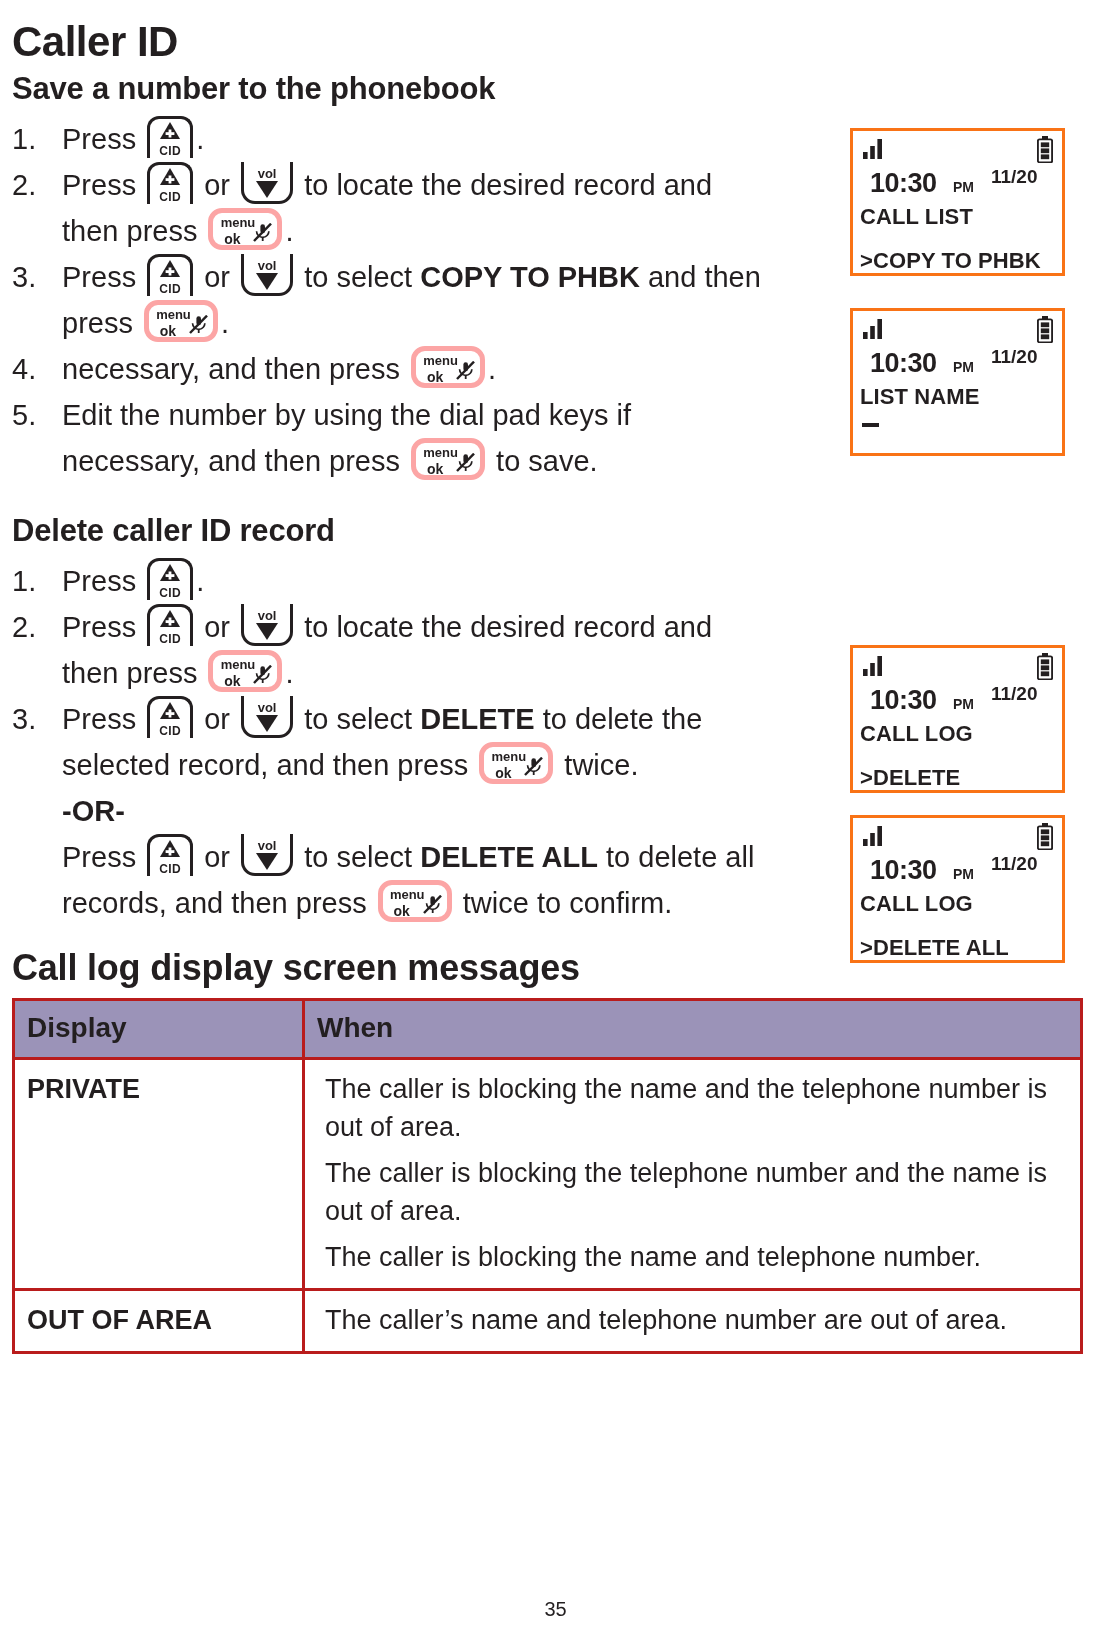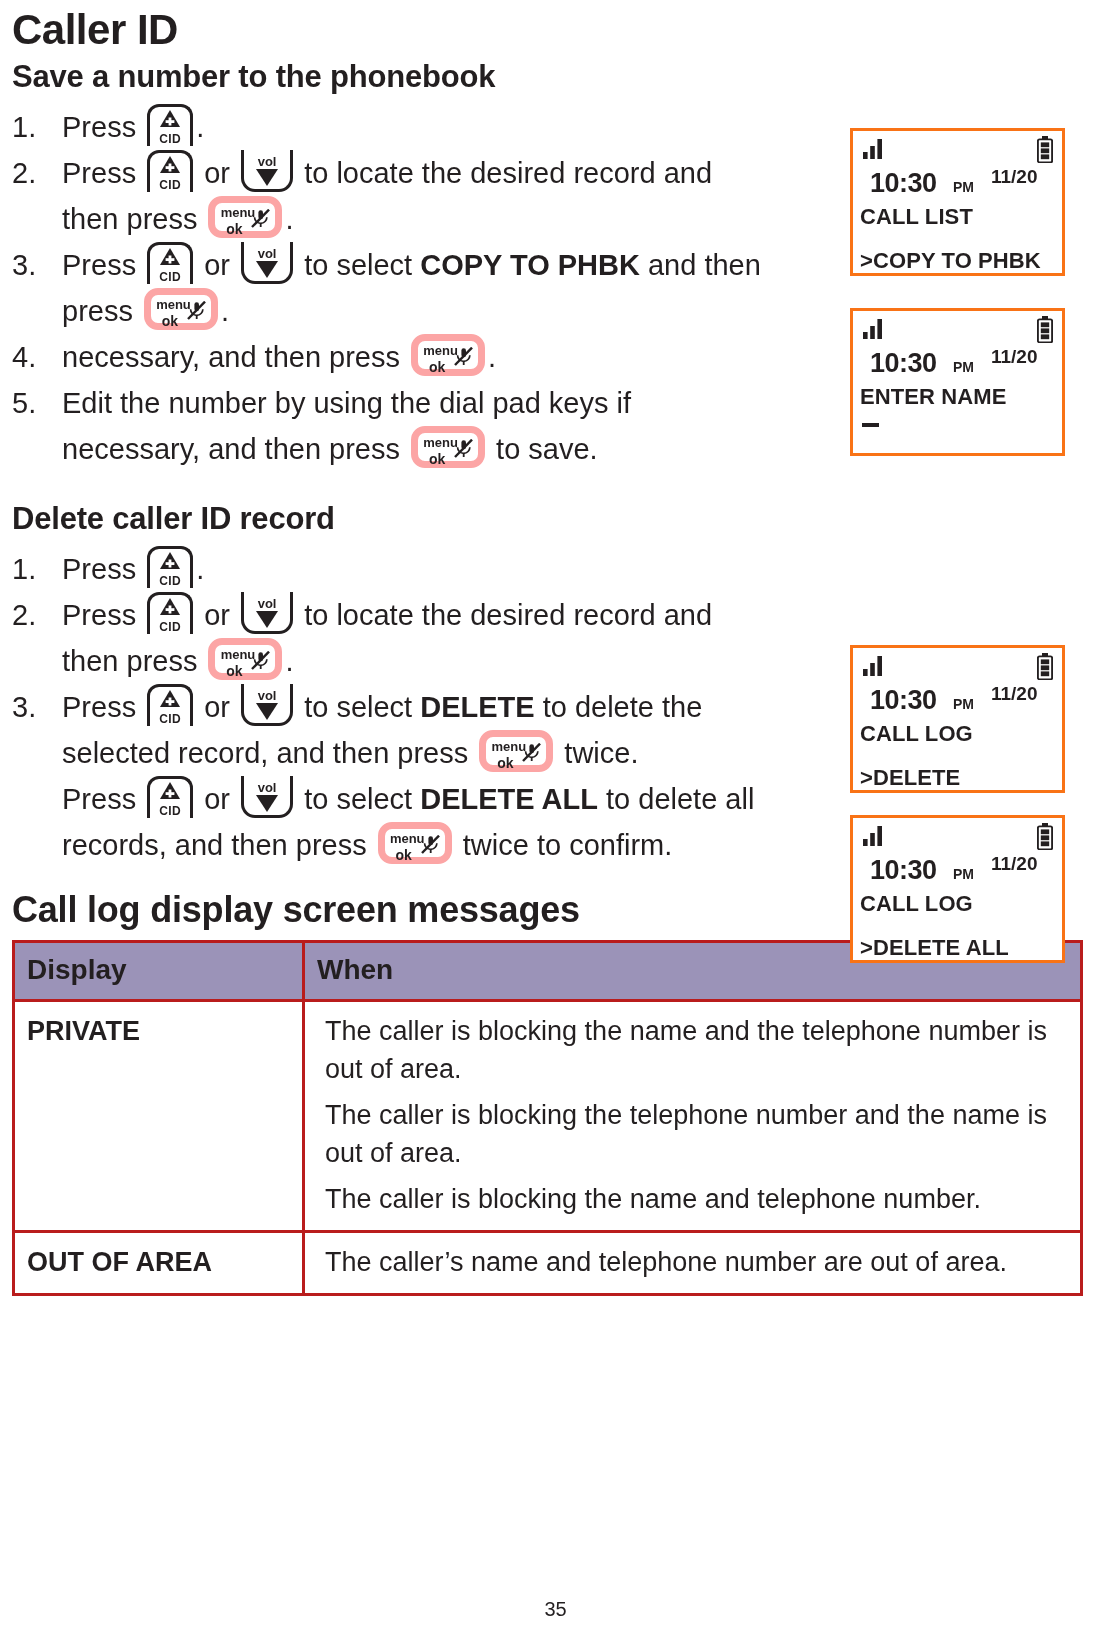--- a/index.html
+++ b/index.html
@@ -13,21 +13,21 @@
     position: relative;
     font-family: "Liberation Sans", sans-serif;
     color: #231f20;
     overflow: hidden;
   }
   .page {
     position: relative;
     width: 1111px;
     height: 1629px;
     box-sizing: border-box;
-    padding: 4px 8px;
+    padding: 16px 8px;
   }
 
   
   h1.title {
     font-size: 42px;
     font-weight: bold;
     letter-spacing: -0.5px;
     margin: 0;
     padding: 4px 0 0 4px;
     line-height: 1.05;
@@ -132,21 +132,21 @@
     left: 0; right: 0;
     bottom: 3px;
     text-align: center;
     line-height: 0;
   }
 
   
   .key-menu {
     width: 74px;
     height: 42px;
-    border: 7px solid #fca5a5;
+    border: 5px solid #fca5a5;
     border-radius: 14px;
     box-sizing: border-box;
     margin: 0 3px;
   }
   .key-menu .l1 {
     position: absolute;
     left: 3px;
     right: 18px;
     top: 1px;
     text-align: center;
@@ -404,20 +404,21 @@
               </svg></span><span class="lbl">CID</span></span><span> or </span><span class="key key-vol"><span class="lbl">vol</span><span class="glyph"><svg width="22" height="17" viewBox="0 0 22 17">
                 <path d="M0 0 L22 0 L11 17 Z" fill="#231f20"></path>
               </svg></span></span><span> to select </span><b class="lcdterm">DELETE</b><span> to delete the</span></span>
         <span class="stepline"><span>selected record, and then press </span><span class="key key-menu"><span class="l1">menu</span><span class="l2">ok</span><span class="mic"><svg width="19" height="19" viewBox="0 0 19 19">
                 <g fill="#231f20">
                   <rect x="7.4" y="1.2" width="4.6" height="9" rx="2.3"></rect>
                   <path d="M4.4 8.2 a5.3 5.3 0 0 0 10.6 0 h1.7 a7 7 0 0 1 -6.1 6.8 V18 h-1.8 v-3 A7 7 0 0 1 2.7 8.2 Z"></path>
                 </g>
                 <path d="M1 18 L18 0.6" stroke="#231f20" stroke-width="2.4" fill="none"></path>
               </svg></span></span><span> twice.</span></span>
+        <span class="stepline or-label"><b>-OR-</b></span>
         <span class="stepline"><span>Press </span><span class="key key-cid"><span class="glyph"><svg width="20" height="18" viewBox="0 0 20 18">
                 <path d="M10 0 L20 17 L0 17 Z" fill="#231f20"></path>
                 <rect x="8.6" y="7.5" width="2.8" height="8" fill="#fff"></rect>
                 <rect x="5.6" y="10.2" width="8.8" height="2.8" fill="#fff"></rect>
               </svg></span><span class="lbl">CID</span></span><span> or </span><span class="key key-vol"><span class="lbl">vol</span><span class="glyph"><svg width="22" height="17" viewBox="0 0 22 17">
                 <path d="M0 0 L22 0 L11 17 Z" fill="#231f20"></path>
               </svg></span></span><span> to select </span><b class="lcdterm">DELETE ALL</b><span> to delete all</span></span>
         <span class="stepline"><span>records, and then press </span><span class="key key-menu"><span class="l1">menu</span><span class="l2">ok</span><span class="mic"><svg width="19" height="19" viewBox="0 0 19 19">
                 <g fill="#231f20">
                   <rect x="7.4" y="1.2" width="4.6" height="9" rx="2.3"></rect>
@@ -490,21 +491,21 @@
           <rect x="0.9" y="3.4" width="14.2" height="23" rx="1.6" fill="none" stroke="#231f20" stroke-width="1.9"></rect>
           <rect x="3.8" y="6.4" width="8.4" height="4.8" fill="#231f20"></rect>
           <rect x="3.8" y="12.4" width="8.4" height="4.8" fill="#231f20"></rect>
           <rect x="3.8" y="18.4" width="8.4" height="4.8" fill="#231f20"></rect>
         </svg></span>
       <div class="timerow">
         <span class="time">10:30</span>
         <span class="ampm">PM</span>
         <span class="date">11/20</span>
       </div>
-      <div class="line1">ENTER NAME</div>
+      <div class="line1">LIST NAME</div>
       <div class="cursor"></div>
     </div>
   <div class="lcd" id="lcd-3">
       <span class="signal"><svg width="22" height="20" viewBox="0 0 22 20">
           <rect x="0" y="13" width="4.6" height="7" fill="#231f20"></rect>
           <rect x="7.2" y="7" width="4.6" height="13" fill="#231f20"></rect>
           <rect x="14.4" y="0" width="4.6" height="20" fill="#231f20"></rect>
         </svg></span>
       <span class="batt"><svg width="16" height="27" viewBox="0 0 16 27">
           <rect x="5" y="0" width="6" height="3" fill="#231f20"></rect>

